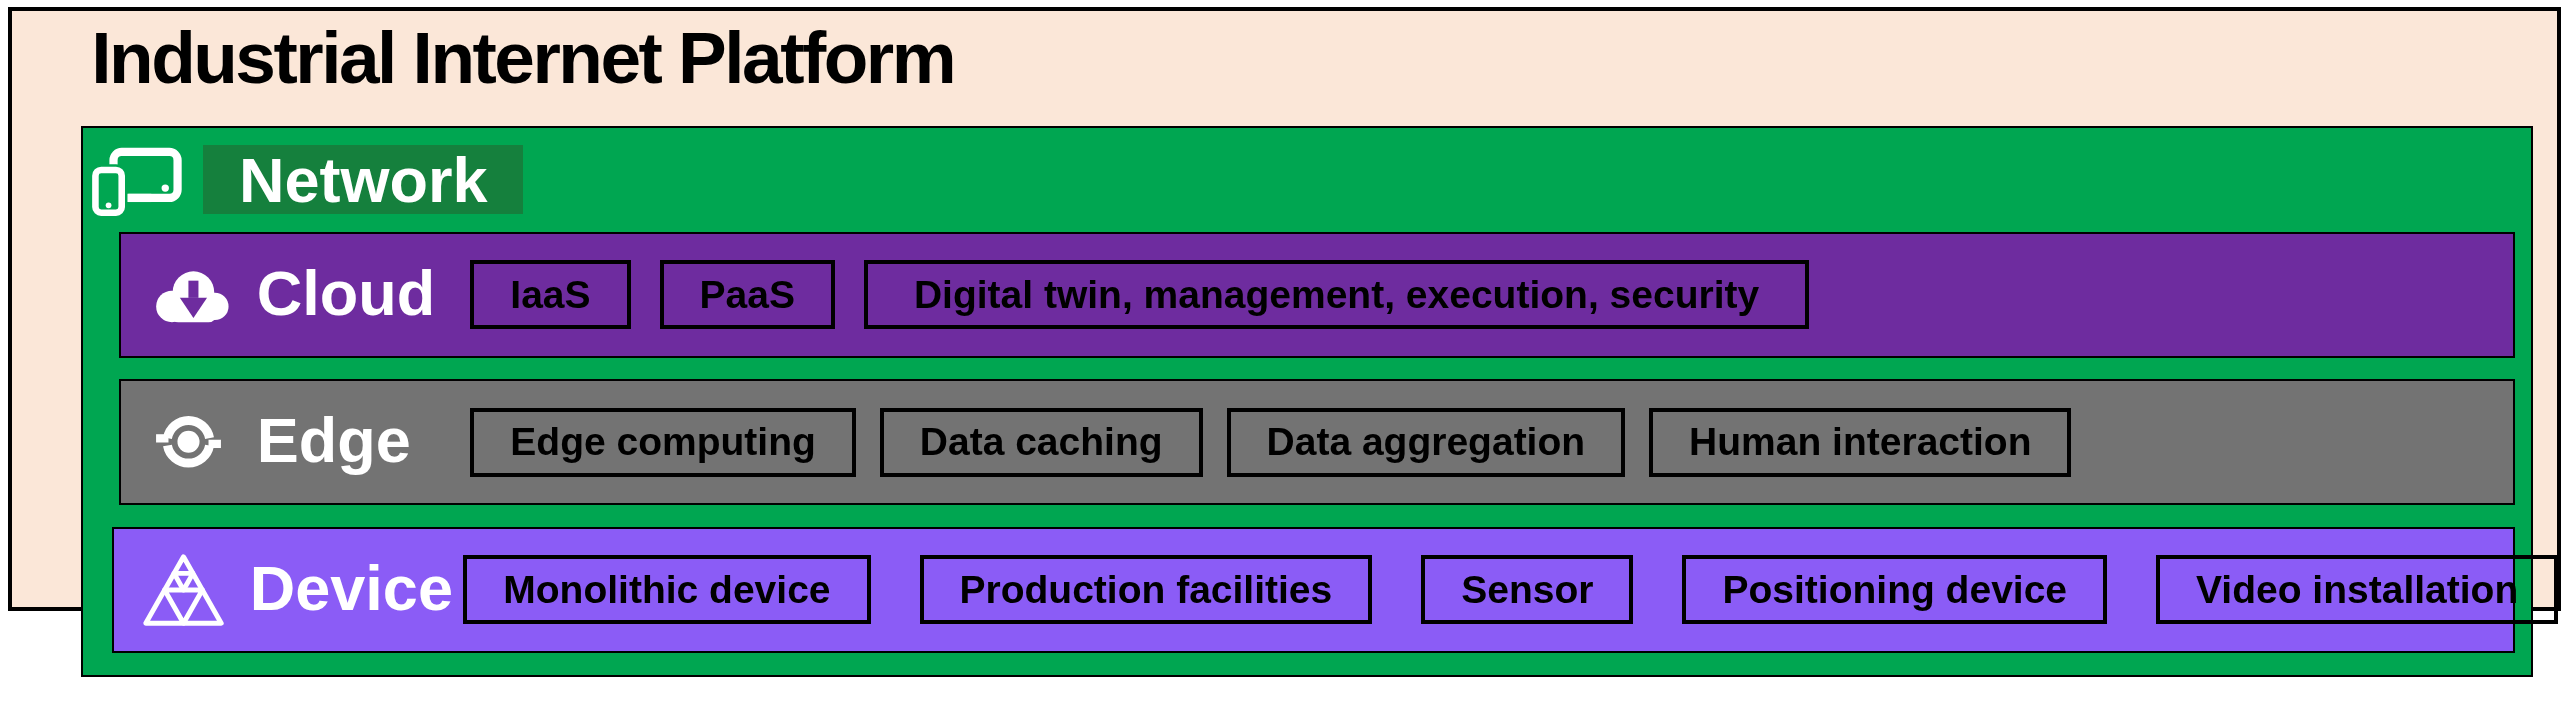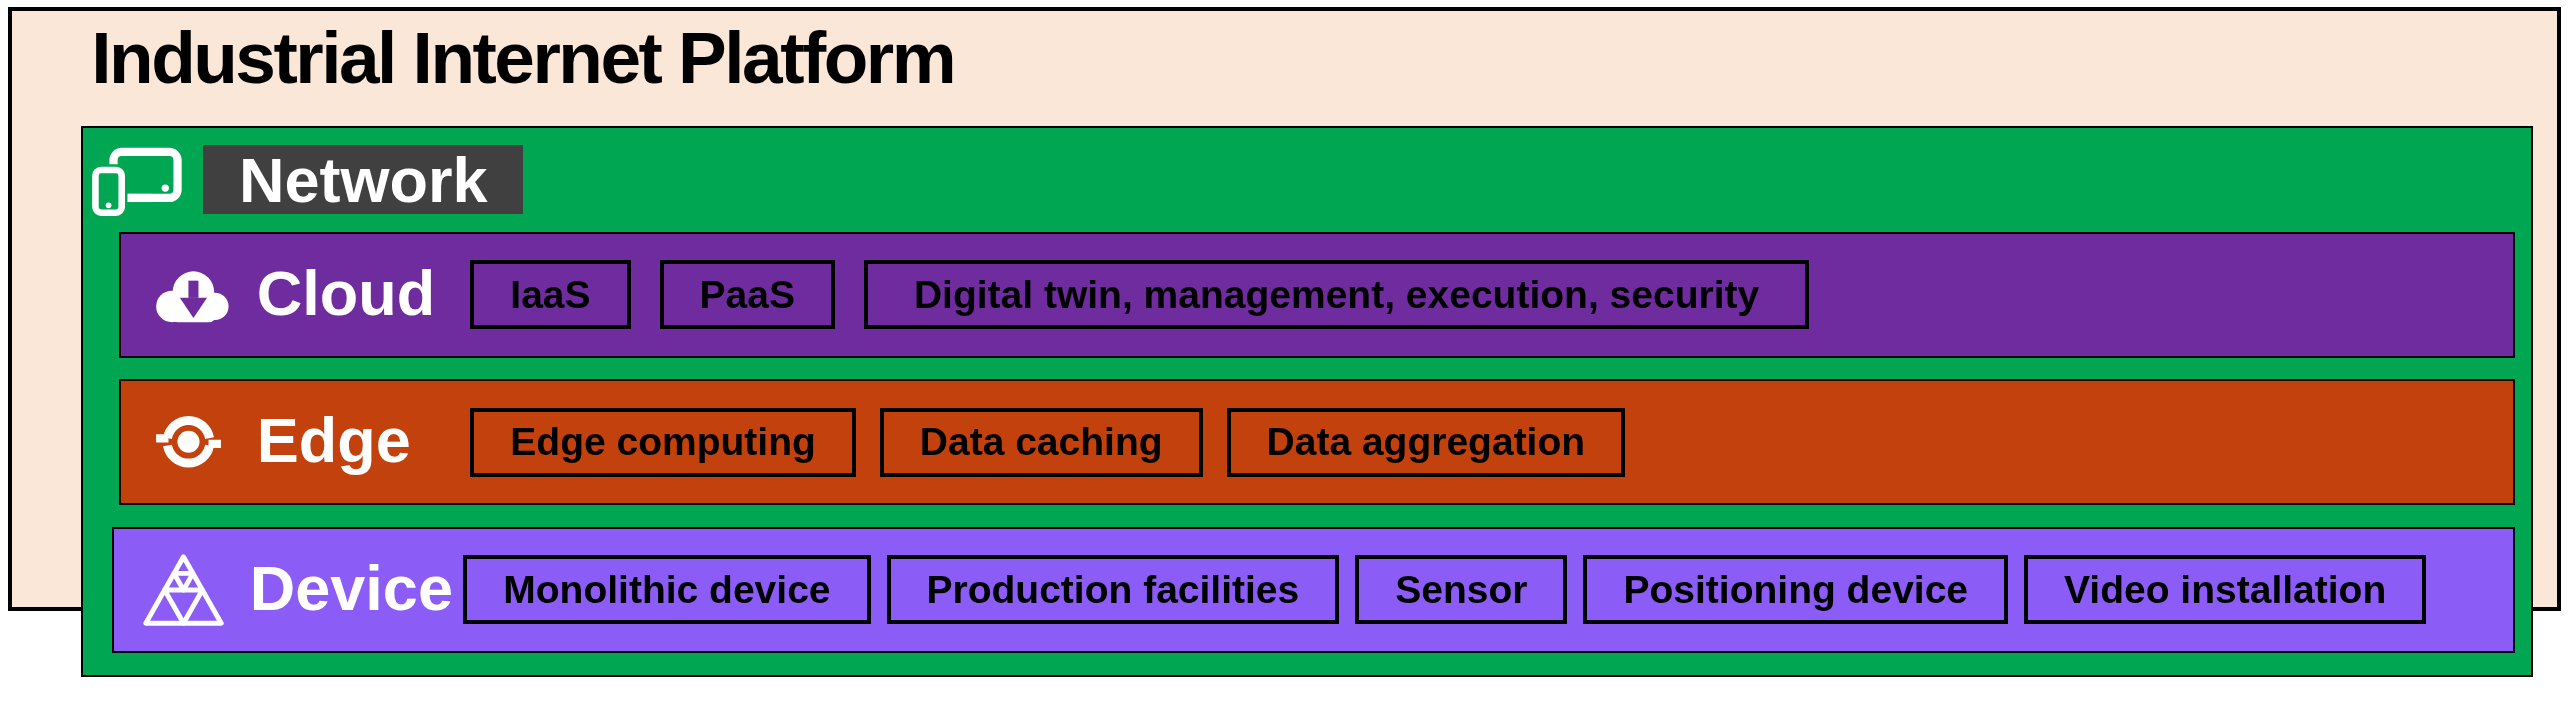--- a/index.html
+++ b/index.html
@@ -7,34 +7,34 @@
   *{box-sizing:border-box;}
   .frame{position:absolute;left:8.3px;top:6.6px;width:2553px;height:604px;
          border:4.1px solid #000;background:#FBE7D8;}
   .title{position:absolute;left:79px;top:5px;font-size:73px;font-weight:700;color:#000;
          letter-spacing:-2.5px;white-space:nowrap;}
   .network{position:absolute;left:69px;top:115px;width:2452px;height:551px;
            border:2.5px solid #000;background:#00A651;}
   .net-header{height:104px;display:flex;align-items:center;gap:20px;padding-left:6.6px;}
   .net-icon{width:93px;height:66px;flex:0 0 auto;}
   .net-label{height:69px;display:flex;align-items:center;padding:0 36px;
-             background:#404040;color:#fff;font-size:63px;font-weight:700;white-space:nowrap;}
+             background:#15803d;color:#fff;font-size:63px;font-weight:700;white-space:nowrap;}
   .row{height:126px;margin:0 16.5px 21.5px 36px;border:2.5px solid #000;
        display:flex;align-items:center;}
   .row:last-child{margin-bottom:0;}
   .row-cloud{background:#6E2C9F;}
-  .row-edge{background:#c2410c;}
+  .row-edge{background:#737373;}
   .row-device{background:#8b5cf6;margin-left:29px;}
   .row-label{flex:0 0 349px;display:flex;align-items:flex-start;gap:21.5px;padding-left:28px;min-width:0;}
   .row-icon{width:86px;height:76px;flex:0 0 auto;display:flex;align-items:center;}
   .row-label-text{color:#fff;font-size:63px;font-weight:700;white-space:nowrap;}
   .boxes{display:flex;align-items:center;min-width:0;}
   .row-cloud .boxes{gap:29px;}
   .row-edge .boxes{gap:24px;}
-  .row-device .boxes{gap:16px;}
+  .row-device .boxes{gap:49px;}
   .box{height:69px;border:4.1px solid #000;display:flex;align-items:center;
        padding:0 36px;font-size:39px;font-weight:700;color:#000;white-space:nowrap;}
   .row-cloud .box:nth-child(3){padding:0 46px;}
   svg{display:block;}
 </style>
 </head>
 <body>
 
 <div class="frame">
   <div class="title">Industrial Internet Platform</div>
@@ -87,20 +87,21 @@
             <rect x="3" y="38" width="18" height="12" fill="#fff"></rect>
             <rect x="79" y="46" width="18" height="12" fill="#fff"></rect>
           </svg>
         </span>
         <span class="row-label-text">Edge</span>
       </div>
       <div class="boxes">
           <div class="box">Edge computing</div>
           <div class="box">Data caching</div>
           <div class="box">Data aggregation</div>
+          <div class="box">Human interaction</div>
         </div>
     </div>
 
     <div class="row row-device">
       <div class="row-label">
         <span class="row-icon">
           <svg viewBox="0 0 110 98" width="83" height="74">
             <path d="M55 5 L105 93 L5 93 Z" fill="none" stroke="#fff" stroke-width="6.5" stroke-linejoin="round"></path>
             <path d="M30 49 L80 49 L55 93 Z" fill="none" stroke="#fff" stroke-width="6.5" stroke-linejoin="round"></path>
             <path d="M42.5 27 L67.5 27 L55 49 Z" fill="none" stroke="#fff" stroke-width="6.5" stroke-linejoin="round"></path>

